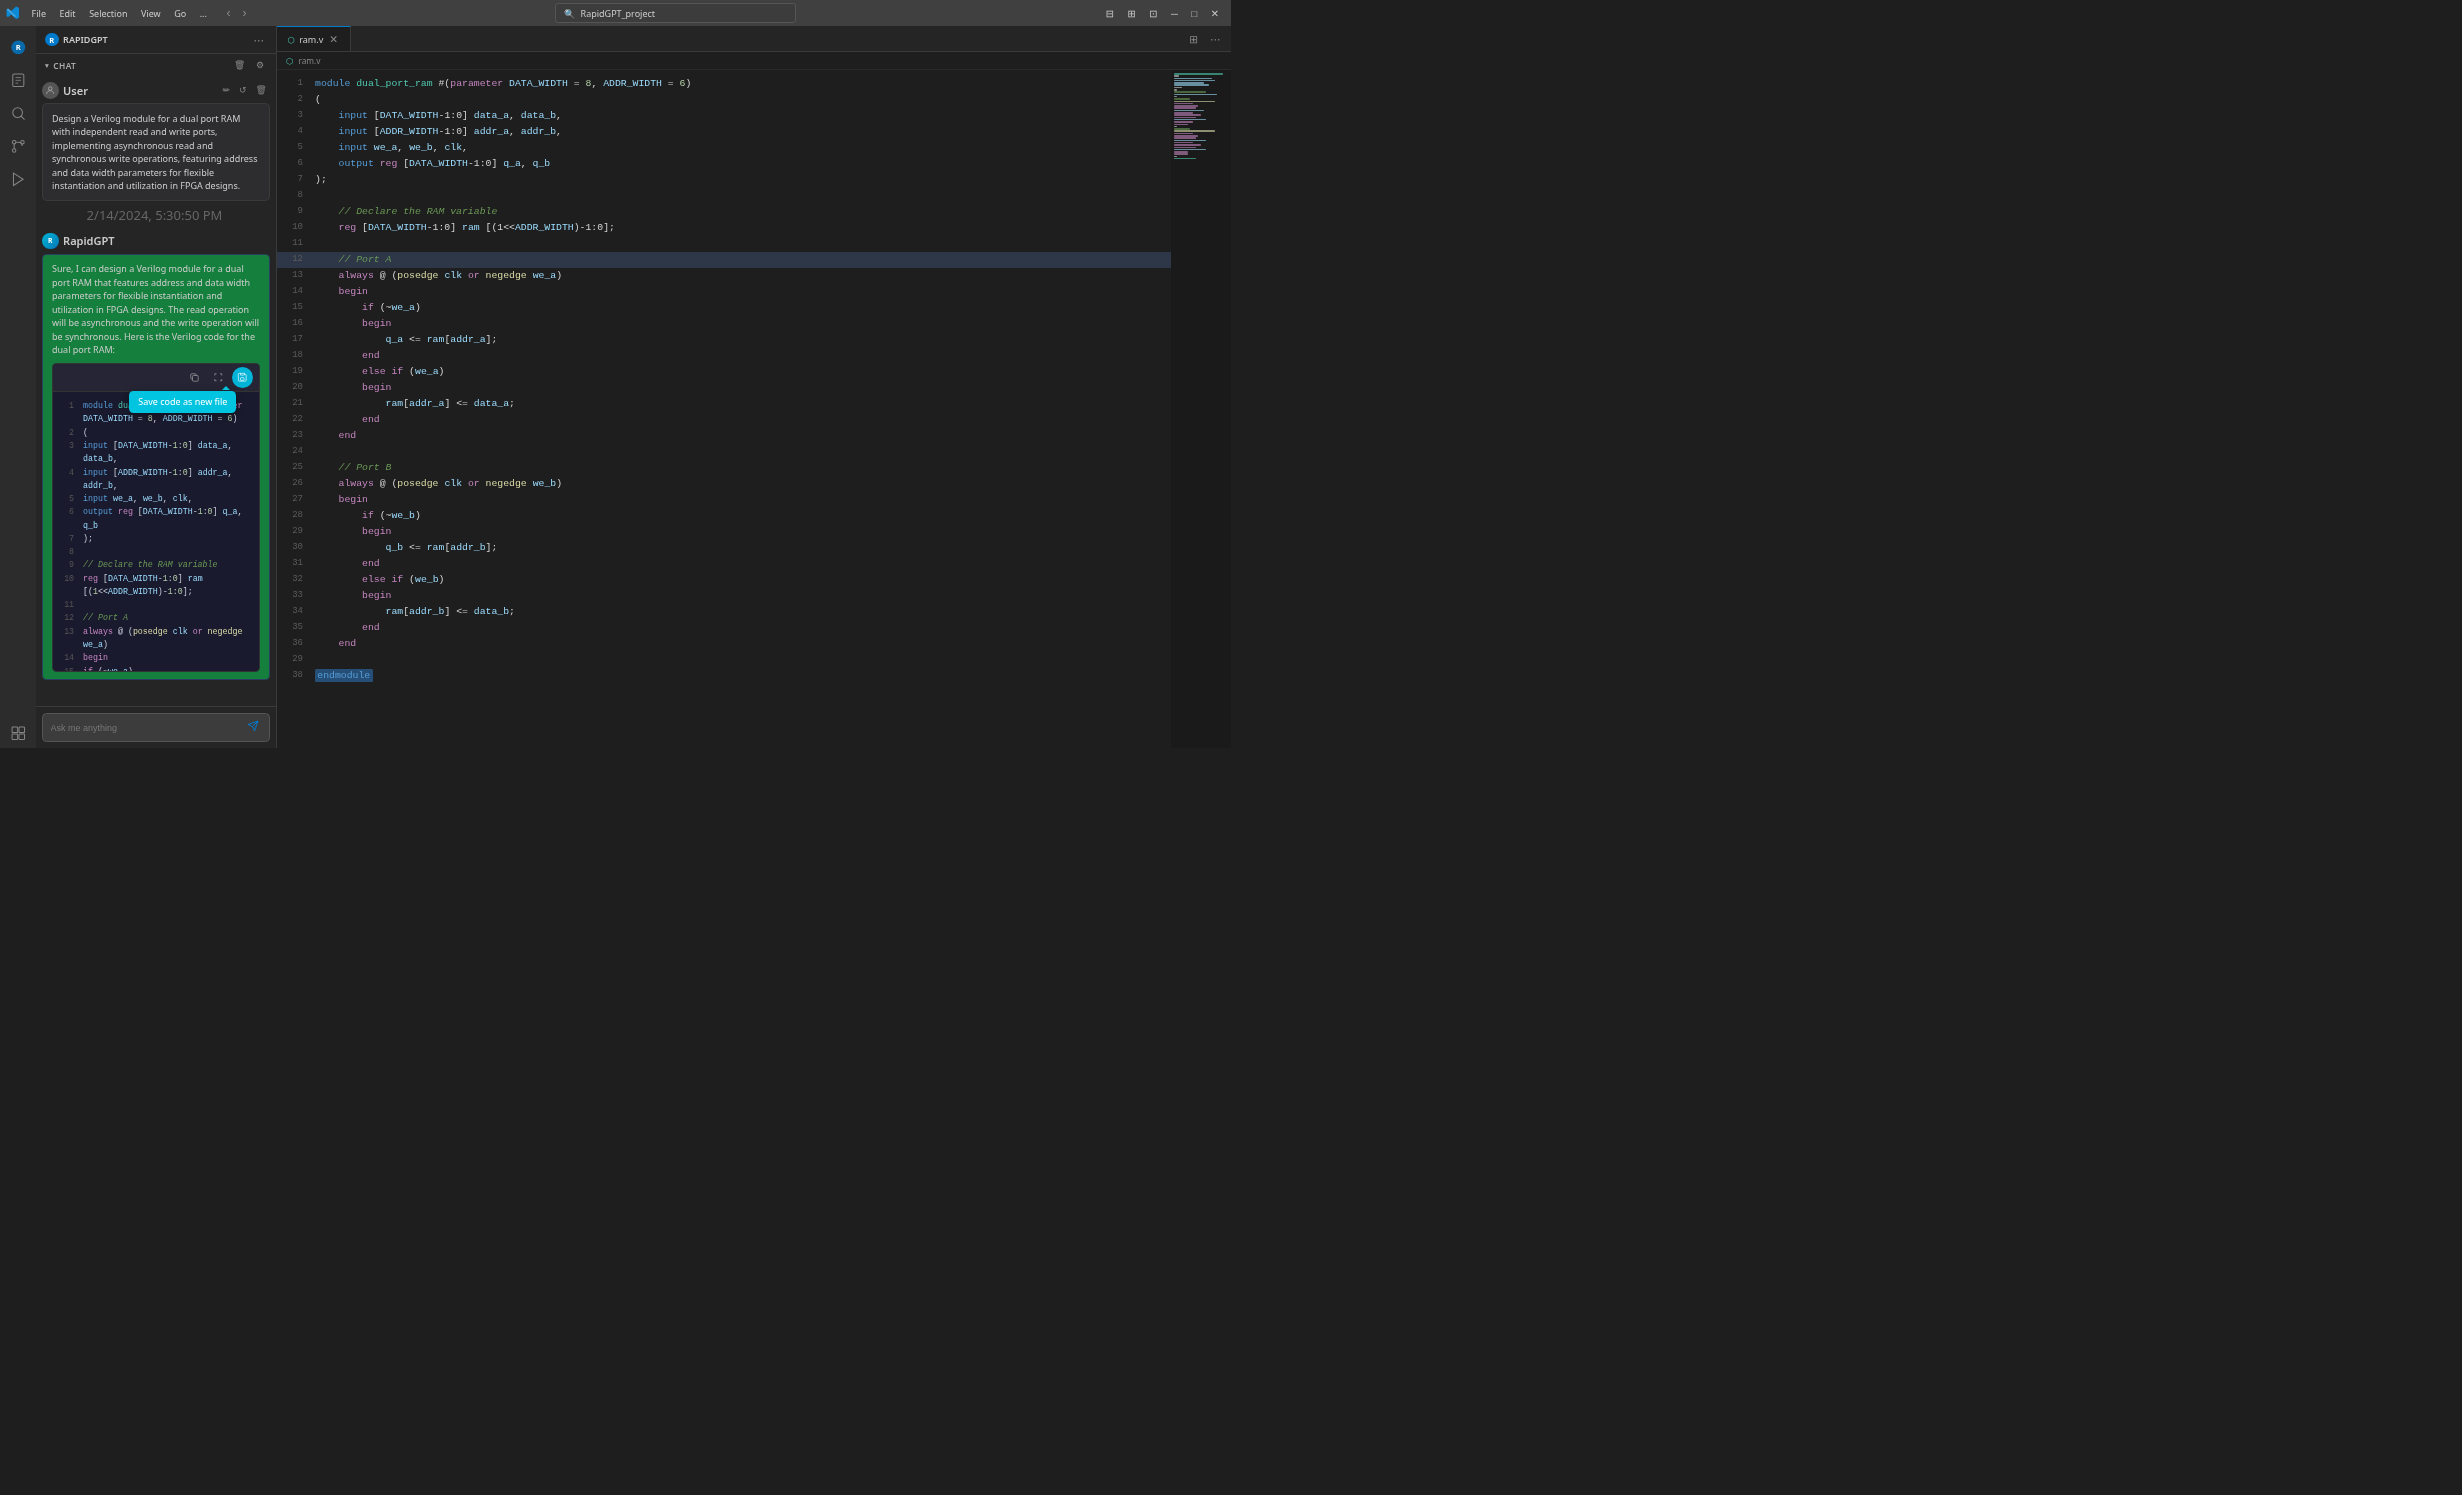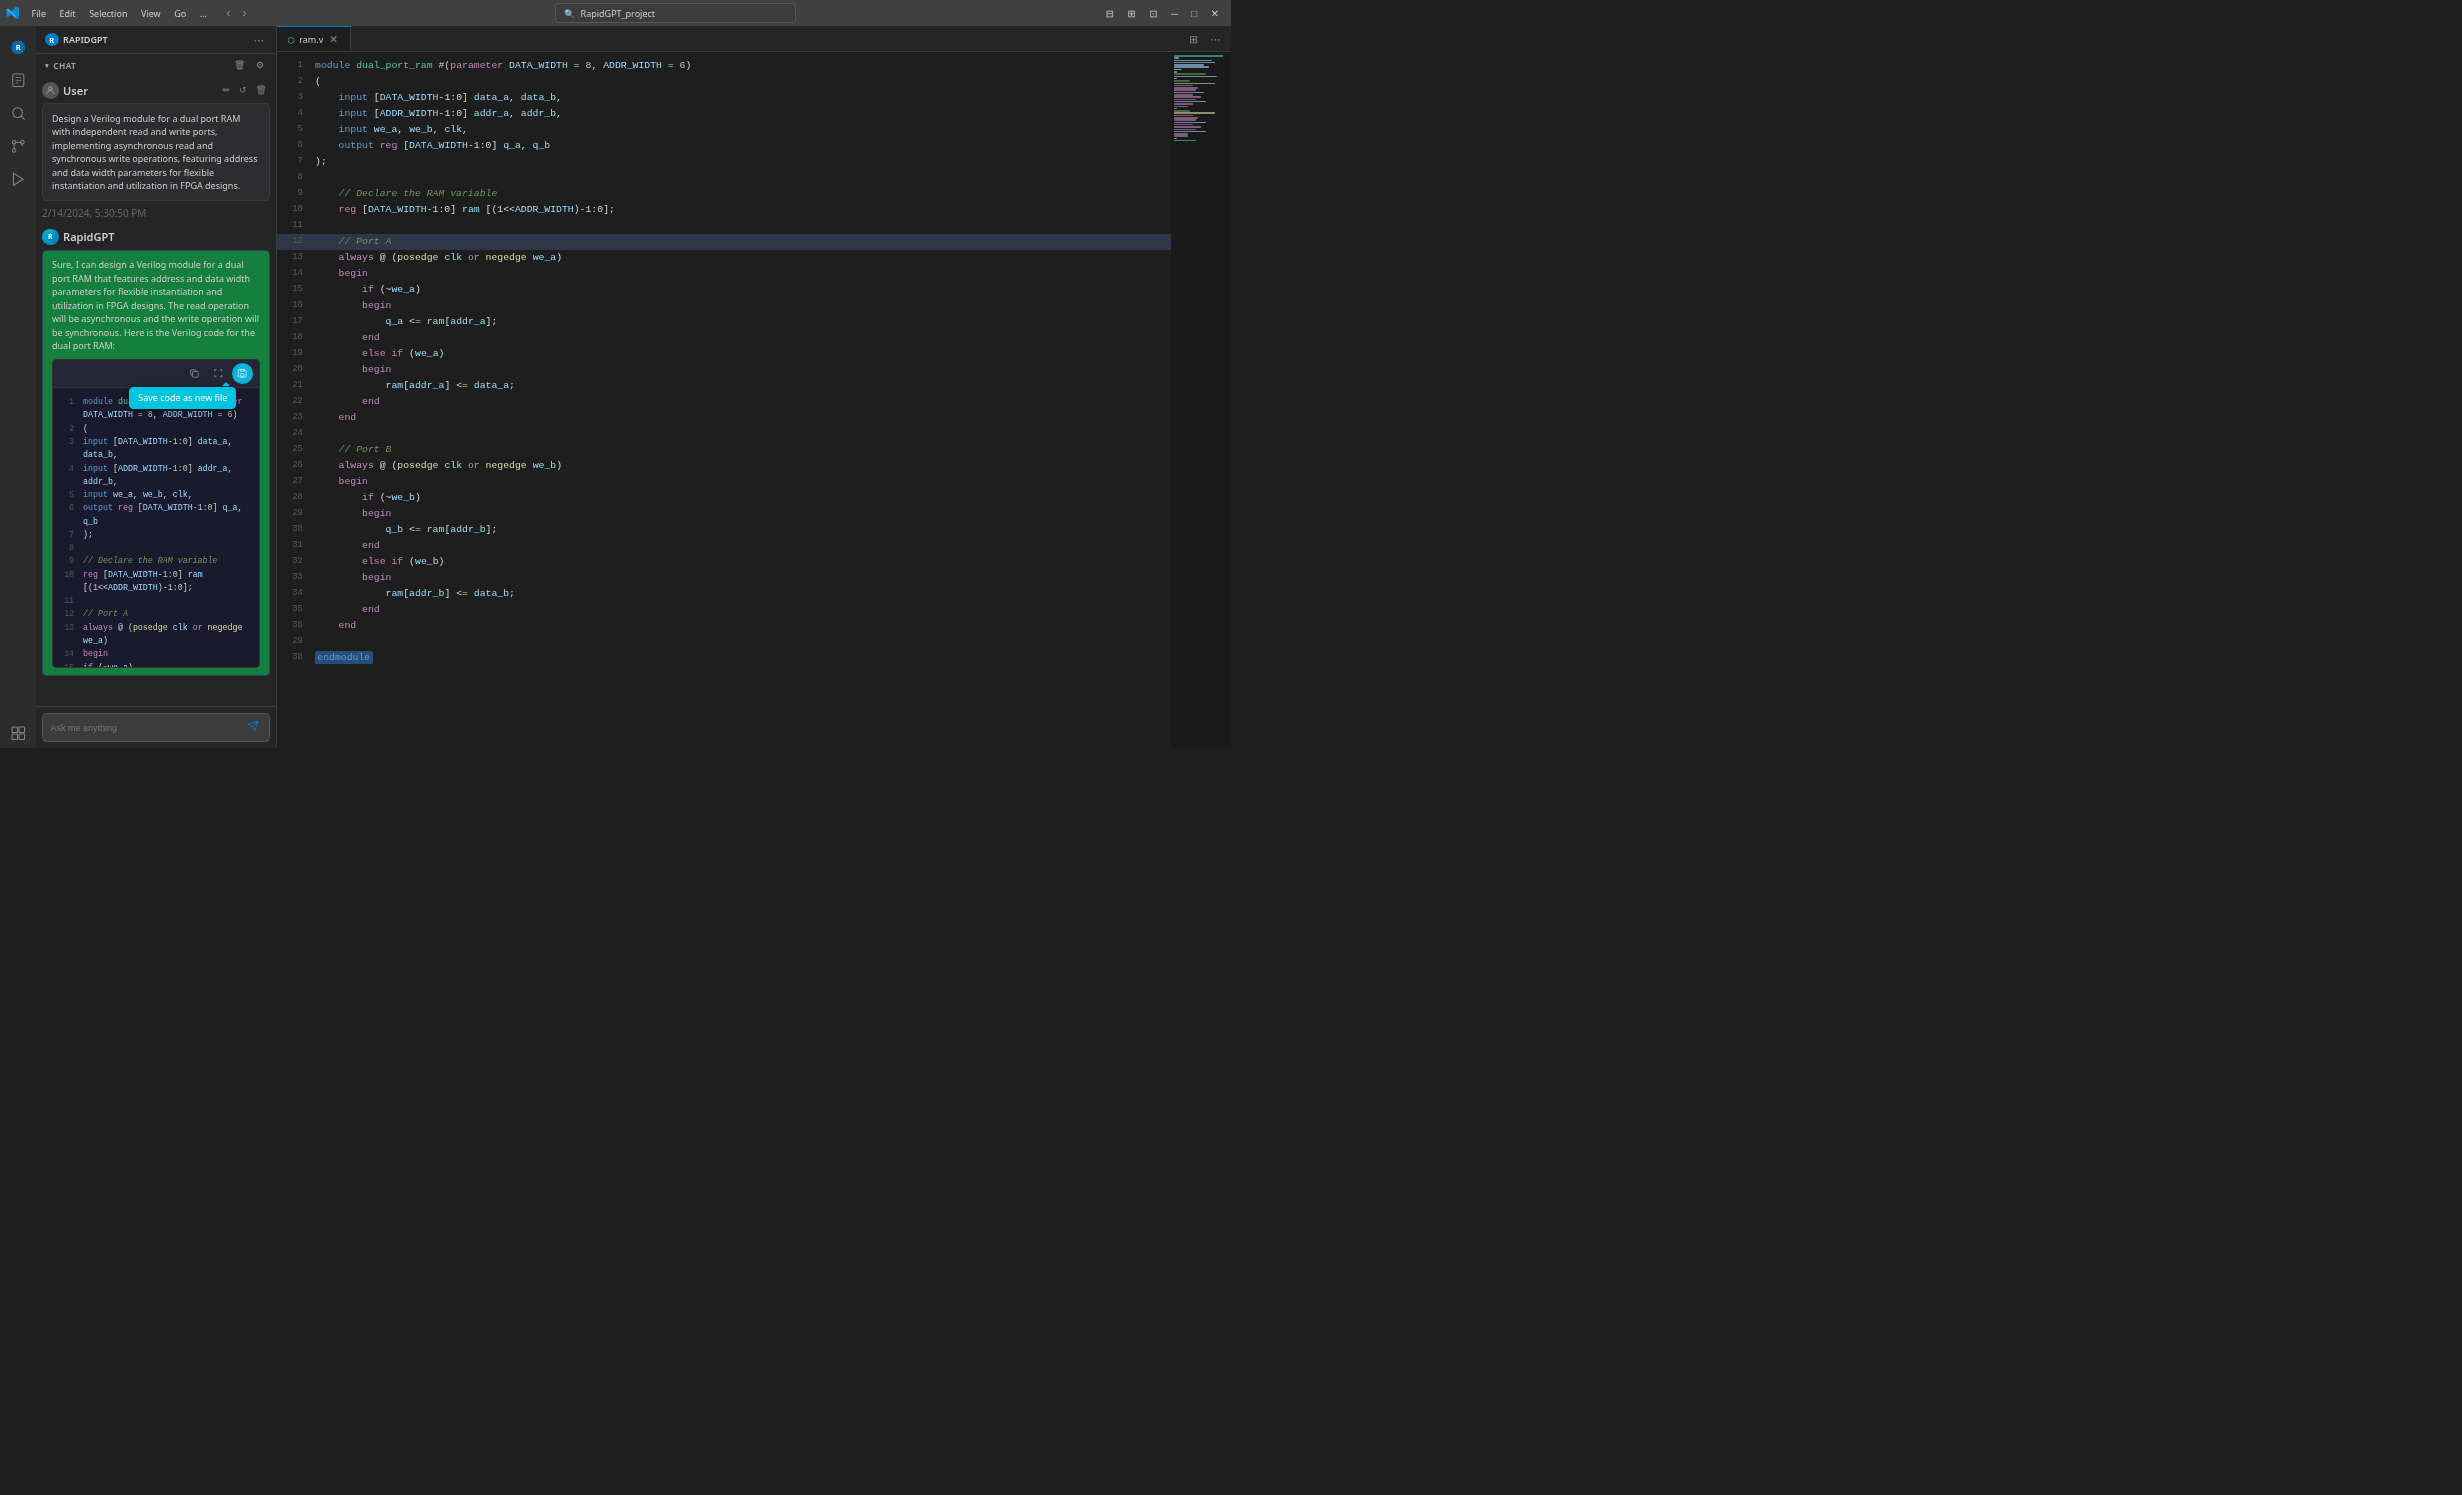--- a/index.html
+++ b/index.html
@@ -249,23 +249,23 @@
     .message-body {
       background: #2d2d30;
       border-radius: 4.5px;
       padding: 7.5px 9px;
       font-size: 9px;
       color: #cccccc;
       line-height: 1.5;
       border: 0.8px solid #3a3a3a;
     }
     .message-timestamp {
-      font-size: 10px;
+      font-size: 13px;
       color: #666;
-      text-align: left;
+      text-align: center;
       padding-right: 3px;
     }
 
     
     .rapidgpt-message .message-avatar {
       background: linear-gradient(135deg, #00b4d8, #0077b6);
       color: white;
       font-weight: bold;
     }
     .rapidgpt-message .message-body {
@@ -791,20 +791,26 @@
         <span style="color:#4ec9b0; font-size:8.3px;">⬡</span>
         <span>ram.v</span>
         <button class="tab-close">✕</button>
       </div>
       <div class="tab-bar-actions">
         <button class="tab-bar-action">⊞</button>
         <button class="tab-bar-action">⋯</button>
       </div>
     </div>
 
+    <div class="editor-breadcrumb">
+      <span>
+        <span style="color:#4ec9b0;">⬡</span>
+        <span style="margin-left:3px;">ram.v</span>
+      </span>
+    </div>
 
     <div class="editor-content">
       <div class="editor-main">
         <div class="code-editor">
 
           <div class="editor-line">
             <span class="editor-line-num">1</span>
             <span class="editor-line-content"><span class="kw2">module</span> <span class="mod">dual_port_ram</span> #(<span class="kw">parameter</span> <span style="color:#9cdcfe">DATA_WIDTH</span> = <span class="num">8</span>, <span style="color:#9cdcfe">ADDR_WIDTH</span> = <span class="num">6</span>)</span>
           </div>
           <div class="editor-line">

